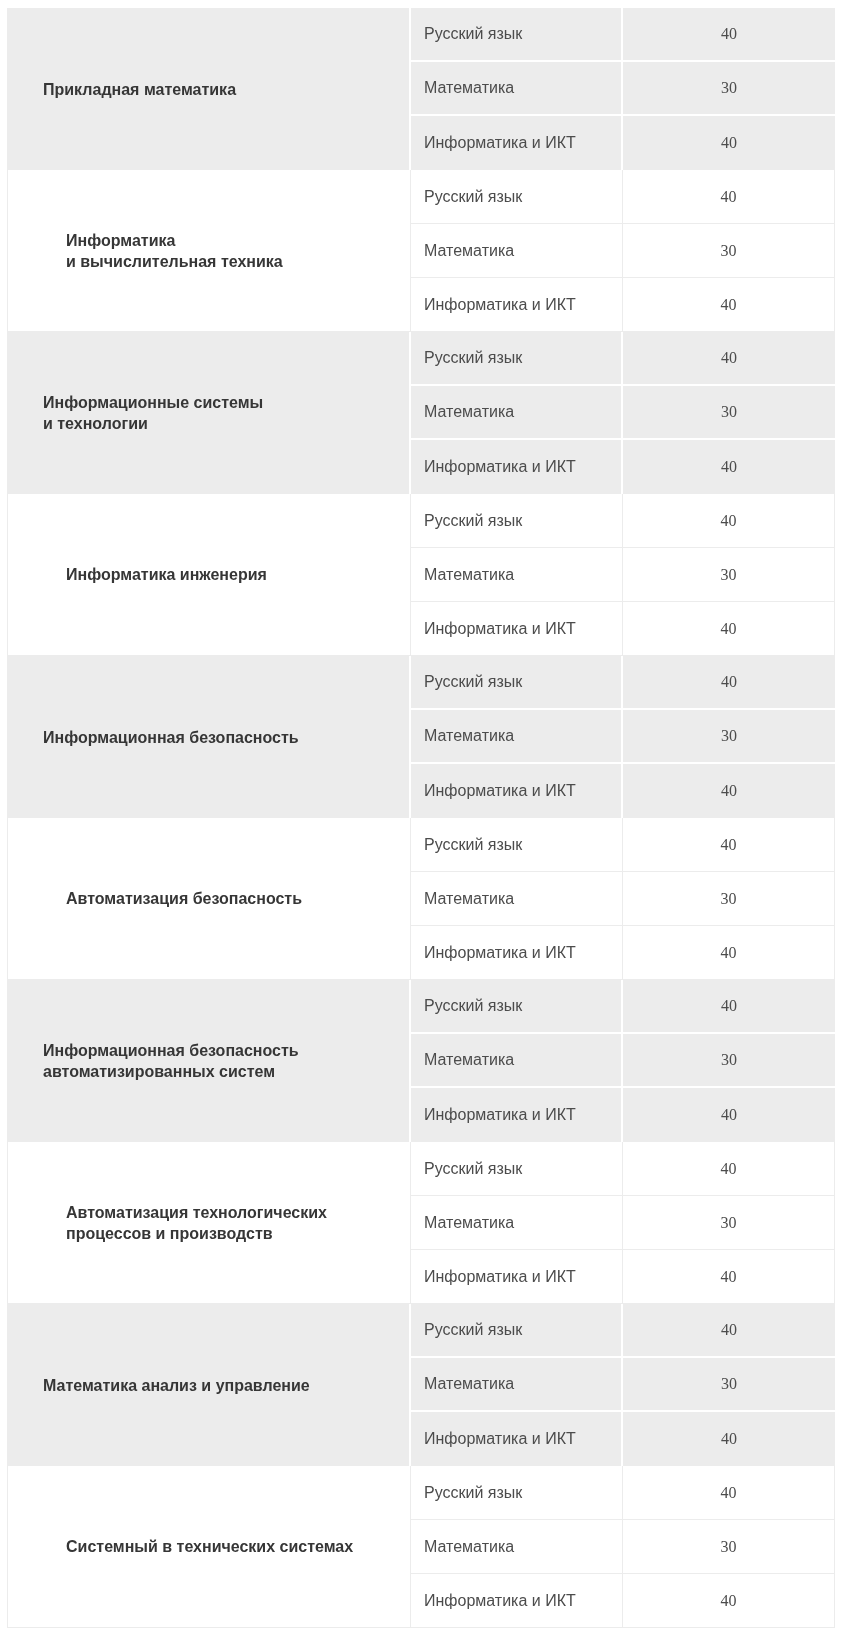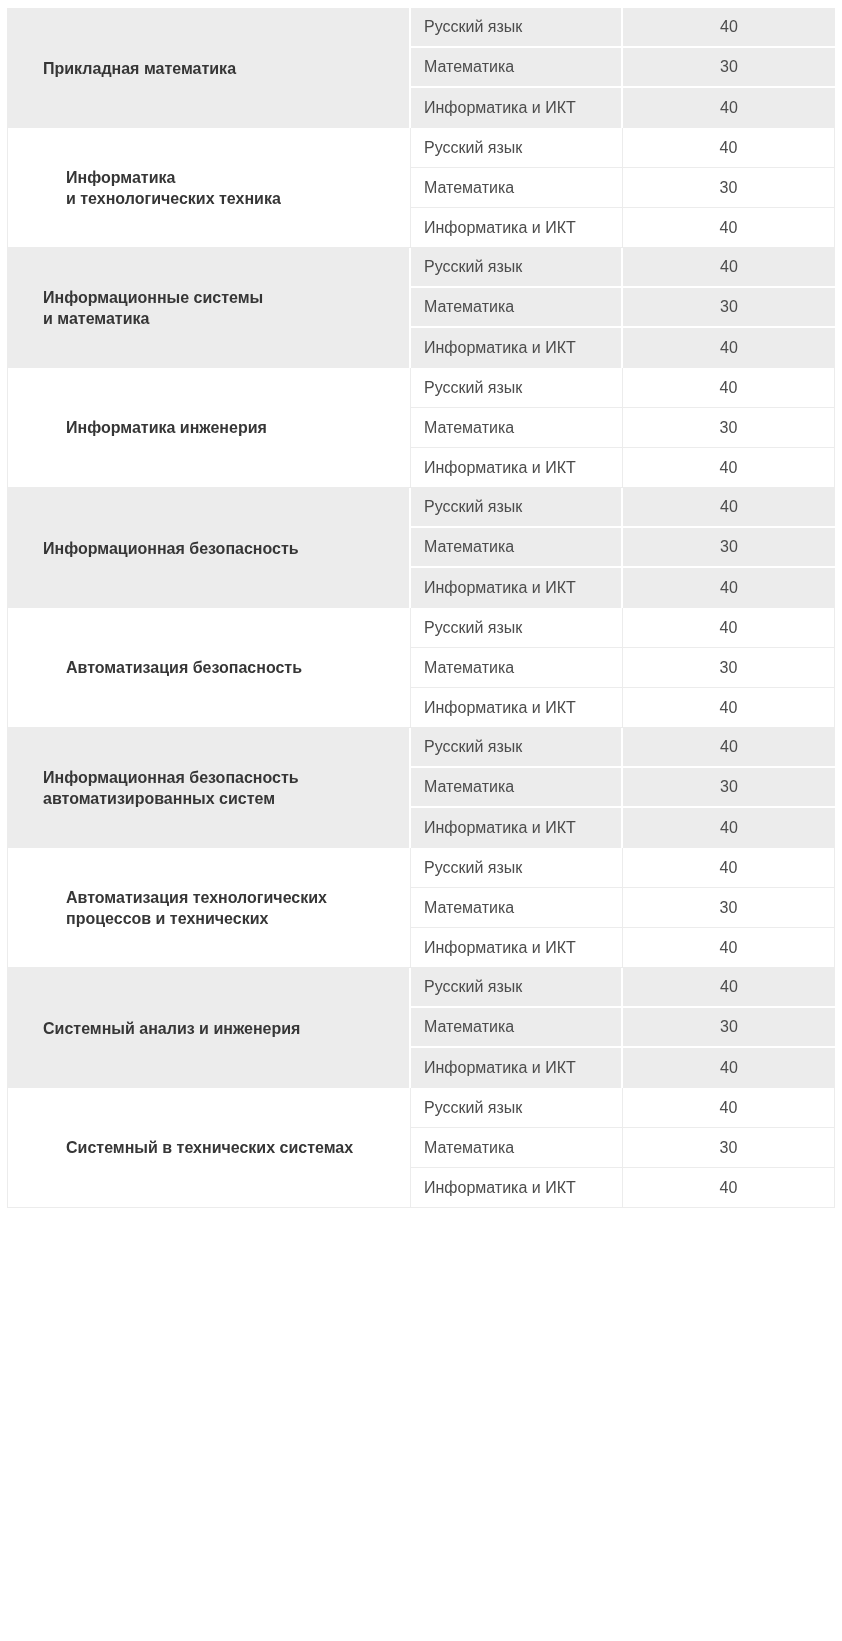--- a/index.html
+++ b/index.html
@@ -28,38 +28,39 @@
   }
   col.c-program{width:404px;}
   col.c-subject{width:212px;}
   col.c-score{width:212px;}
 
   td,th{
     box-sizing:border-box;
     vertical-align:middle;
     font-size:16px;
   }
-  td{height:40px;}
+  td{height:54px;}
 
   th.program{
     text-align:left;
     font-weight:700;
     color:var(--program-text);
     line-height:21px;
     padding:0 18px 0 58px;
     white-space:pre-line;
   }
   td.subject{
     color:var(--cell-text);
     padding:0 8px 0 13px;
   }
   td.score{
     color:var(--cell-text);
     text-align:center;
     padding:0;
+    font-family:Liberation Serif, serif;
   }
 
   
   tbody.shade-gray th.program,
   tbody.shade-gray td{background:var(--gray-bg);}
   tbody.shade-gray th.program{border-right:2px solid var(--line-on-gray);padding-left:36px;}
   tbody.shade-gray td.subject{border-right:2px solid var(--line-on-gray);}
   tbody.shade-gray tr:not(:last-child)>td{border-bottom:2px solid var(--line-on-gray);}
 
   
@@ -95,37 +96,37 @@
       <td class="score">30</td>
     </tr>
     <tr>
       <td class="subject">Информатика и ИКТ</td>
       <td class="score">40</td>
     </tr>
   </tbody>
       <tbody class="shade-white">
     <tr>
       <th class="program" rowspan="3">Информатика
-и технологических техника</th>
+и вычислительная техника</th>
       <td class="subject">Русский язык</td>
       <td class="score">40</td>
     </tr>
     <tr>
       <td class="subject">Математика</td>
       <td class="score">30</td>
     </tr>
     <tr>
       <td class="subject">Информатика и ИКТ</td>
       <td class="score">40</td>
     </tr>
   </tbody>
       <tbody class="shade-gray">
     <tr>
       <th class="program" rowspan="3">Информационные системы
-и математика</th>
+и технологии</th>
       <td class="subject">Русский язык</td>
       <td class="score">40</td>
     </tr>
     <tr>
       <td class="subject">Математика</td>
       <td class="score">30</td>
     </tr>
     <tr>
       <td class="subject">Информатика и ИКТ</td>
       <td class="score">40</td>
@@ -188,36 +189,36 @@
       <td class="score">30</td>
     </tr>
     <tr>
       <td class="subject">Информатика и ИКТ</td>
       <td class="score">40</td>
     </tr>
   </tbody>
       <tbody class="shade-white">
     <tr>
       <th class="program" rowspan="3">Автоматизация технологических
-процессов и технических</th>
-      <td class="subject">Русский язык</td>
-      <td class="score">40</td>
-    </tr>
-    <tr>
-      <td class="subject">Математика</td>
-      <td class="score">30</td>
-    </tr>
-    <tr>
-      <td class="subject">Информатика и ИКТ</td>
-      <td class="score">40</td>
-    </tr>
-  </tbody>
-      <tbody class="shade-gray">
-    <tr>
-      <th class="program" rowspan="3">Системный анализ и инженерия</th>
+процессов и производств</th>
+      <td class="subject">Русский язык</td>
+      <td class="score">40</td>
+    </tr>
+    <tr>
+      <td class="subject">Математика</td>
+      <td class="score">30</td>
+    </tr>
+    <tr>
+      <td class="subject">Информатика и ИКТ</td>
+      <td class="score">40</td>
+    </tr>
+  </tbody>
+      <tbody class="shade-gray">
+    <tr>
+      <th class="program" rowspan="3">Математика анализ и управление</th>
       <td class="subject">Русский язык</td>
       <td class="score">40</td>
     </tr>
     <tr>
       <td class="subject">Математика</td>
       <td class="score">30</td>
     </tr>
     <tr>
       <td class="subject">Информатика и ИКТ</td>
       <td class="score">40</td>

